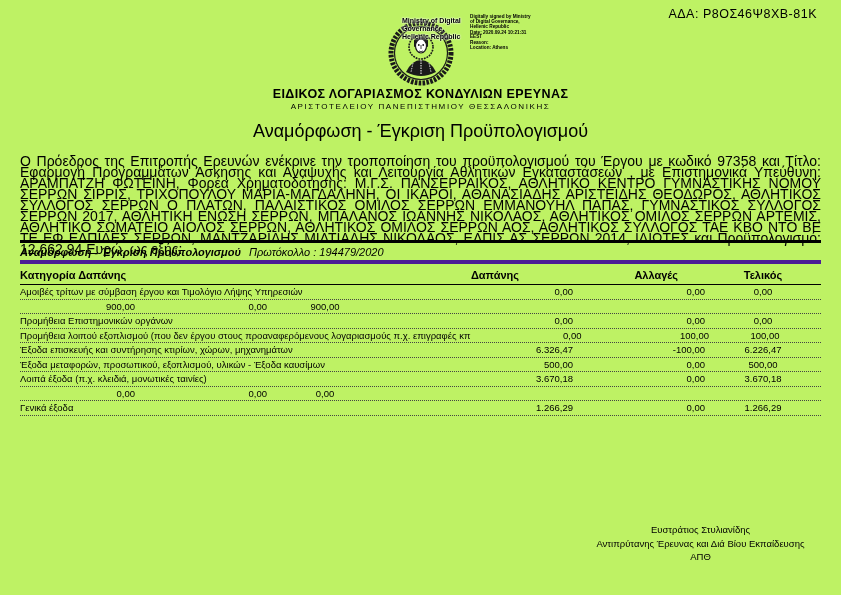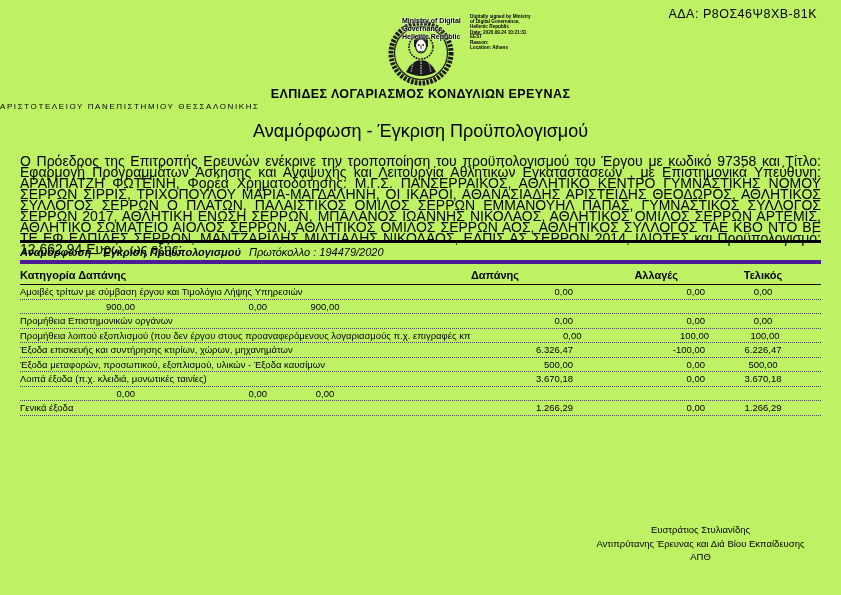--- a/index.html
+++ b/index.html
@@ -51,20 +51,21 @@
     position: absolute;
     top: 87px; left: 0; right: 0;
     text-align: center;
     font-weight: bold;
     font-size: 12.5px;
     letter-spacing: 0.4px;
   }
   .org-sub {
     position: absolute;
     top: 102px; left: 0; right: 0;
+    text-align: center;
     font-size: 8px;
     letter-spacing: 1.6px;
   }
 
   .doc-title {
     position: absolute;
     top: 121px; left: 0; right: 0;
     text-align: center;
     font-size: 18px;
     font-weight: 400;
@@ -161,21 +162,21 @@
   <div class="sig-stamp">
     <div>Digitally signed by Ministry</div>
     <div>of Digital Governance,</div>
     <div>Hellenic Republic</div>
     <div>Date: 2020.09.24 10:21:31</div>
     <div>EEST</div>
     <div>Reason:</div>
     <div>Location: Athens</div>
   </div>
 
-  <div class="org-name">ΕΛΠΙΔΕΣ ΛΟΓΑΡΙΑΣΜΟΣ ΚΟΝΔΥΛΙΩΝ ΕΡΕΥΝΑΣ</div>
+  <div class="org-name">ΕΙΔΙΚΟΣ ΛΟΓΑΡΙΑΣΜΟΣ ΚΟΝΔΥΛΙΩΝ ΕΡΕΥΝΑΣ</div>
   <div class="org-sub">ΑΡΙΣΤΟΤΕΛΕΙΟΥ ΠΑΝΕΠΙΣΤΗΜΙΟΥ ΘΕΣΣΑΛΟΝΙΚΗΣ</div>
 
   <h1 class="doc-title">Αναμόρφωση - Έγκριση Προϋπολογισμού</h1>
 
   <div class="body-par">Ο Πρόεδρος της Επιτροπής Ερευνών ενέκρινε την τροποποίηση του προϋπολογισμού του Έργου με κωδικό 97358 και Τίτλο: Εφαρμογή Προγραμμάτων Άσκησης και Αναψυχής και Λειτουργία Αθλητικών Εγκαταστάσεων , με Επιστημονικά Υπεύθυνη: ΑΡΑΜΠΑΤΖΗ ΦΩΤΕΙΝΗ, Φορέα Χρηματοδότησης: Μ.Γ.Σ. ΠΑΝΣΕΡΡΑΙΚΟΣ, ΑΘΛΗΤΙΚΟ ΚΕΝΤΡΟ ΓΥΜΝΑΣΤΙΚΗΣ ΝΟΜΟΥ ΣΕΡΡΩΝ ΣΙΡΡΙΣ, ΤΡΙΧΟΠΟΥΛΟΥ ΜΑΡΙΑ-ΜΑΓΔΑΛΗΝΗ, ΟΙ ΙΚΑΡΟΙ, ΑΘΑΝΑΣΙΑΔΗΣ ΑΡΙΣΤΕΙΔΗΣ ΘΕΟΔΩΡΟΣ, ΑΘΛΗΤΙΚΟΣ ΣΥΛΛΟΓΟΣ ΣΕΡΡΩΝ Ο ΠΛΑΤΩΝ, ΠΑΛΑΙΣΤΙΚΟΣ ΟΜΙΛΟΣ ΣΕΡΡΩΝ ΕΜΜΑΝΟΥΗΛ ΠΑΠΑΣ, ΓΥΜΝΑΣΤΙΚΟΣ ΣΥΛΛΟΓΟΣ ΣΕΡΡΩΝ 2017, ΑΘΛΗΤΙΚΗ ΕΝΩΣΗ ΣΕΡΡΩΝ, ΜΠΑΛΑΝΟΣ ΙΩΑΝΝΗΣ ΝΙΚΟΛΑΟΣ, ΑΘΛΗΤΙΚΟΣ ΟΜΙΛΟΣ ΣΕΡΡΩΝ ΑΡΤΕΜΙΣ, ΑΘΛΗΤΙΚΟ ΣΩΜΑΤΕΙΟ ΑΙΟΛΟΣ ΣΕΡΡΩΝ, ΑΘΛΗΤΙΚΟΣ ΟΜΙΛΟΣ ΣΕΡΡΩΝ ΑΟΣ, ΑΘΛΗΤΙΚΟΣ ΣΥΛΛΟΓΟΣ ΤΑΕ ΚΒΟ ΝΤΟ ΒΕ ΤΕ ΕΦ ΕΛΠΙΔΕΣ ΣΕΡΡΩΝ, ΜΑΝΤΖΑΡΙΔΗΣ ΜΙΛΤΙΑΔΗΣ ΝΙΚΟΛΑΟΣ, ΕΛΠΙΣ ΑΣ ΣΕΡΡΩΝ 2014, ΙΔΙΩΤΕΣ και Προϋπολογισμό: 12.662,94 Ευρώ, ως εξής:</div>
 
   <div class="doc-table">
     <div class="tbl-title-row">
       <span class="t-bi">Αναμόρφωση - Έγκριση Προϋπολογισμού</span>
       <span class="t-i"><span>Πρωτόκολλο :</span> <span>194479/2020</span></span>

